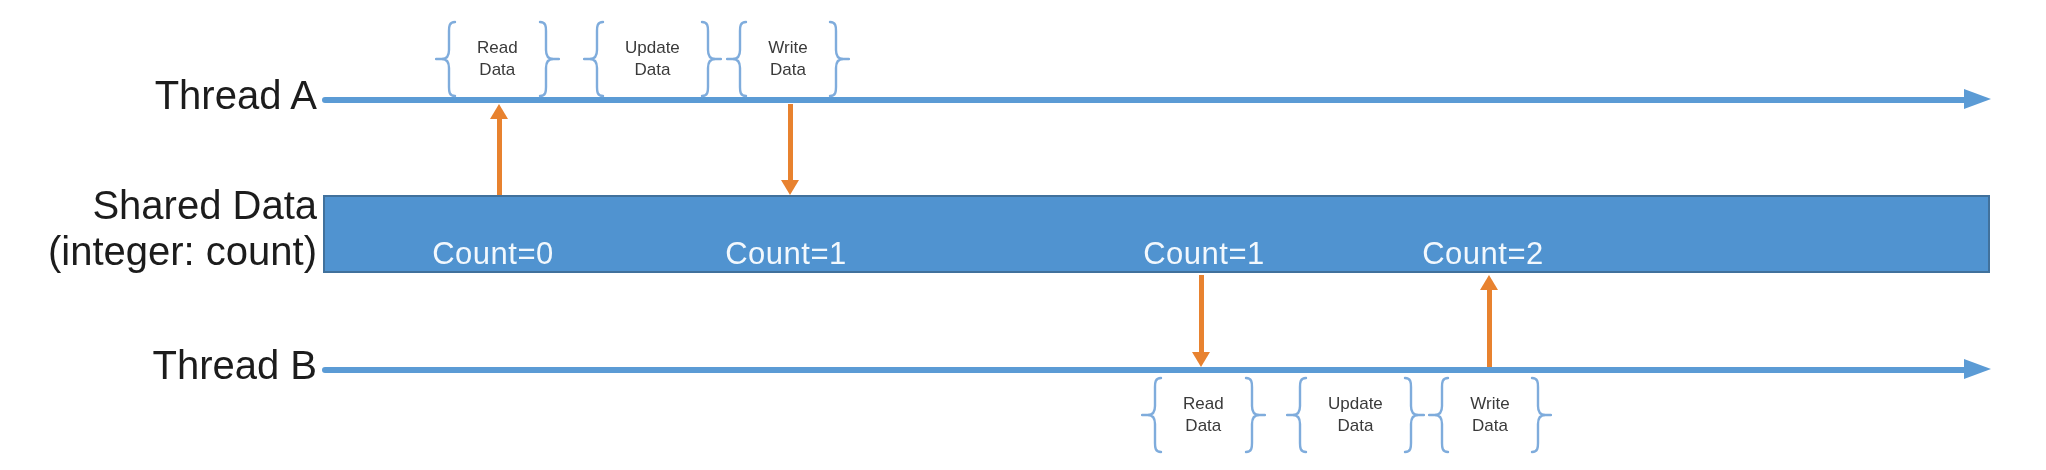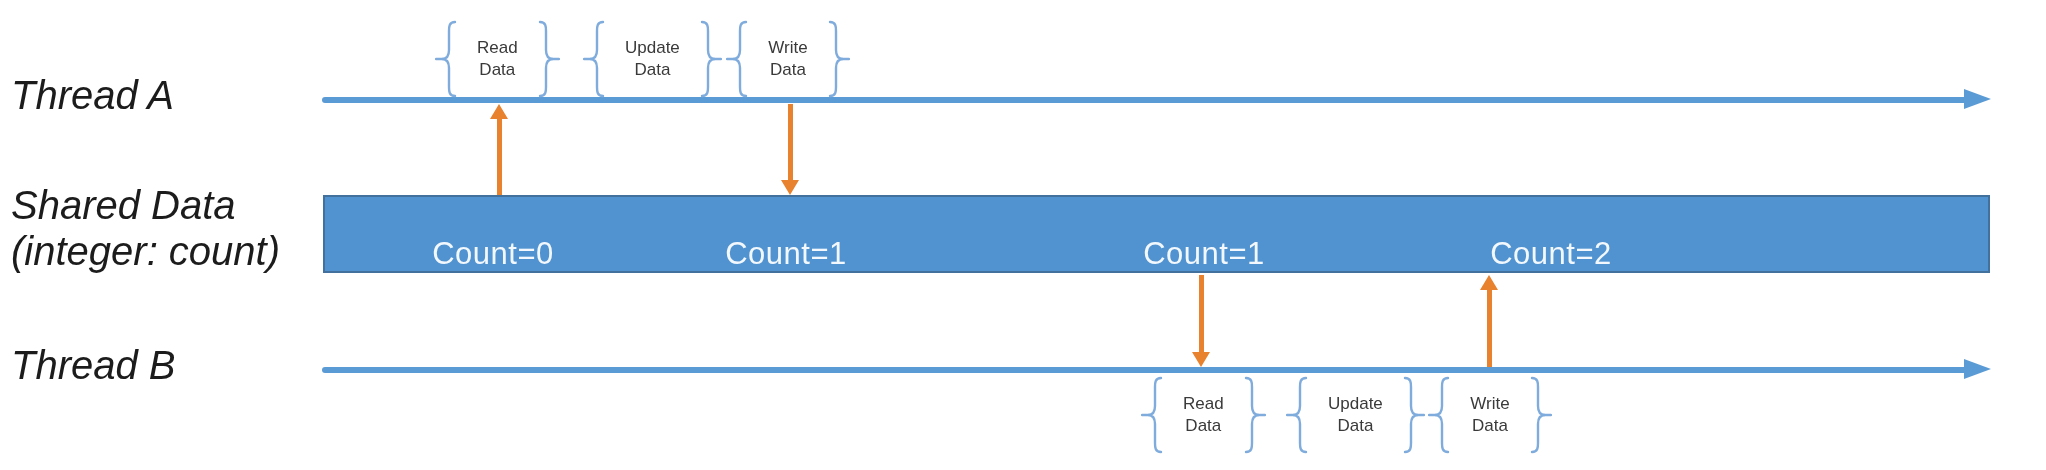--- a/index.html
+++ b/index.html
@@ -1,22 +1,22 @@
 <!DOCTYPE html>
 <html style="--timeline-blue: #5B9BD5; --bar-fill: #5093D0; --bar-border: #41719C; --brace-blue: #7FACDC; --arrow-orange: #E8822F; --count-text: #F2F8FD; --label-text: #1C1C1C; --op-text: #3A3A3A;"><head>
 <meta charset="utf-8">
 <style>
   html,body { margin:0; padding:0; background:#ffffff; }
   .canvas {
     position:relative; width:2046px; height:470px; background:#ffffff;
     font-family:"Liberation Sans", sans-serif; overflow:hidden;
   }
   .row-label {
-    position:absolute; left:11px; width:300px; text-align:left;
-    font-size:40px; line-height:46px; color:var(--label-text,#1c1c1c);font-style:italic;
+    position:absolute; left:17px; width:300px; text-align:right;
+    font-size:40px; line-height:46px; color:var(--label-text,#1c1c1c);
   }
   .timeline {
     position:absolute; left:322px; width:1646px; height:6px;
     background:var(--timeline-blue,#5B9BD5); border-radius:3px;
   }
   .timeline-head {
     position:absolute; left:1964px; width:0; height:0;
     border-top:10px solid transparent; border-bottom:10px solid transparent;
     border-left:27px solid var(--timeline-blue,#5B9BD5);
   }
@@ -141,21 +141,21 @@
       <div class="op-label">Write
 Data</div>
       <svg class="brace" viewBox="0 0 22 80" preserveAspectRatio="none" fill="none" stroke="currentColor" stroke-width="2.4" stroke-linecap="round">
         <path d="M2 3 C8 3 8 8 8 12 L8 31 C8 37 10 40 15 40 C10 40 8 43 8 49 L8 68 C8 72 8 77 2 77"></path>
         <path d="M15 40 L21 40"></path>
       </svg>
     </div>
     <div class="count-label" style="left: 398px;">Count=0</div>
     <div class="count-label" style="left: 691px;">Count=1</div>
     <div class="count-label" style="left: 1109px;">Count=1</div>
-    <div class="count-label" style="left: 1456px;">Count=2</div>
+    <div class="count-label" style="left: 1388px;">Count=2</div>
     <div class="arrow-head-up" style="left: 490px; top: 104px;"></div>
     <div class="arrow-shaft" style="left: 497px; top: 117px; height: 78px;"></div>
     <div class="arrow-shaft" style="left: 788px; top: 104px; height: 76px;"></div>
     <div class="arrow-head-down" style="left: 781px; top: 180px;"></div>
     <div class="arrow-shaft" style="left: 1199px; top: 275px; height: 77px;"></div>
     <div class="arrow-head-down" style="left: 1192px; top: 352px;"></div>
     <div class="arrow-head-up" style="left: 1480px; top: 275px;"></div>
     <div class="arrow-shaft" style="left: 1487px; top: 288px; height: 79px;"></div>
   </div>
 

